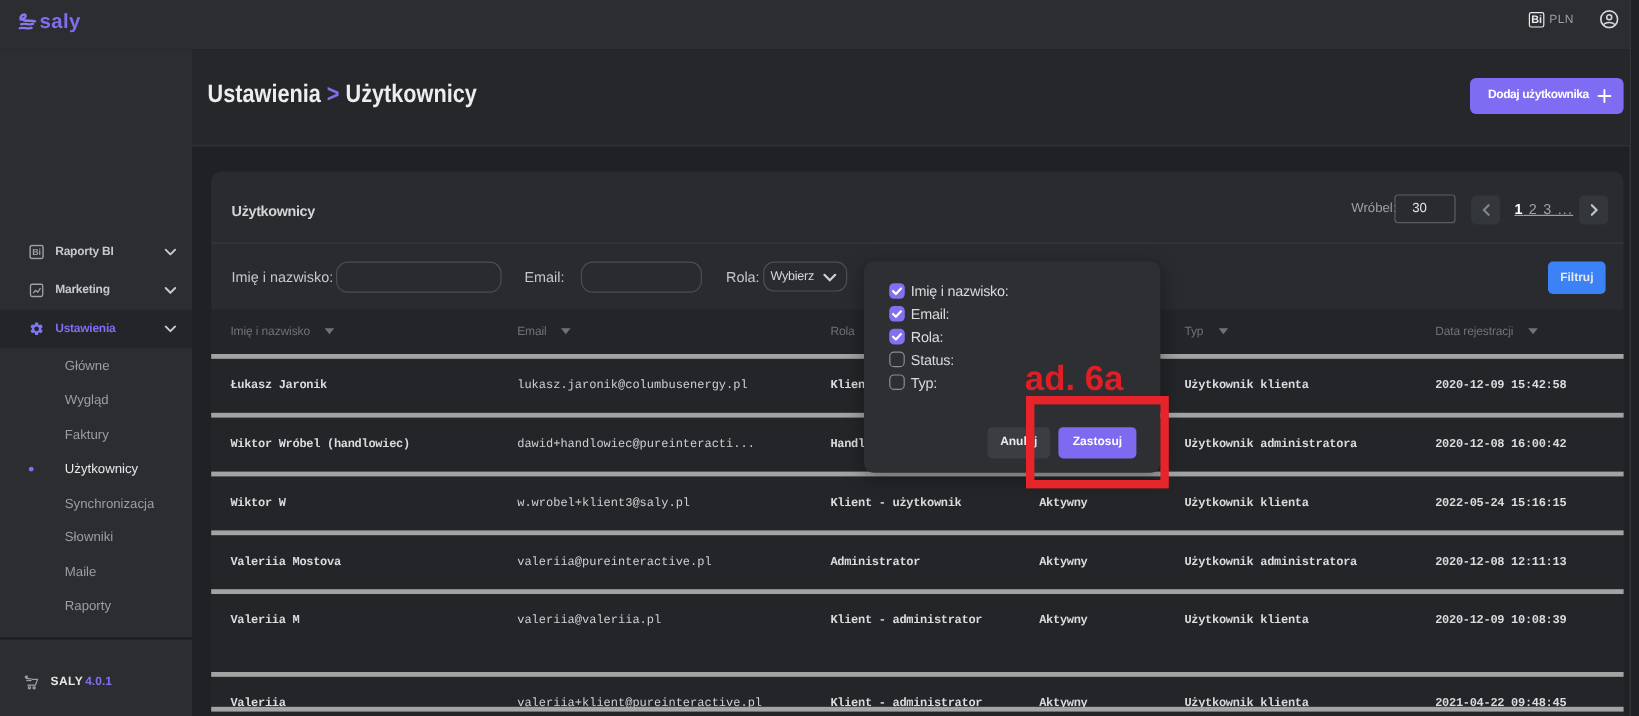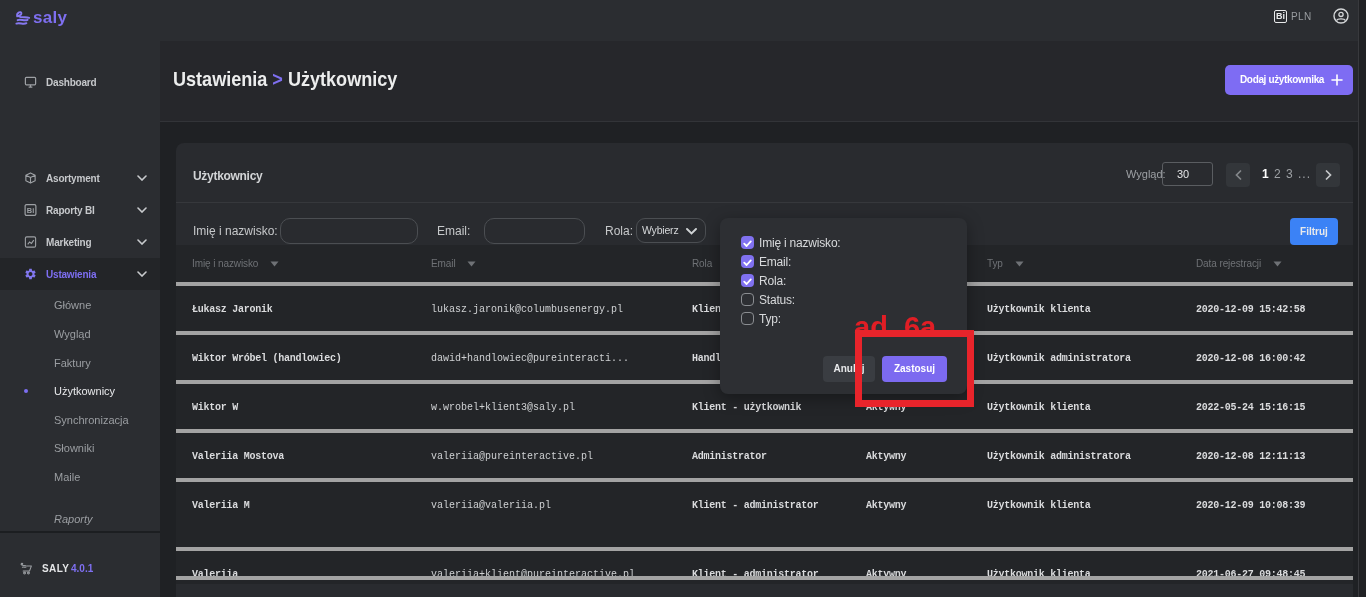--- a/index.html
+++ b/index.html
@@ -33,54 +33,54 @@
 
 #panel { left:176px; top:143px; width:1177px; height:454px; background:#292b2f; border-radius:8px 8px 0 0; }
 #ptitle { left:17px; top:26px; font-size:12px; font-weight:bold; color:#d2d4d6; letter-spacing:-0.3px; }
 #phead { left:0; top:0; width:1177px; height:60px; border-bottom:1px solid #36383c; }
 #pokaz { left:950px; top:25px; font-size:11px; color:#9da0a4; }
 #pokazbox { left:986px; top:19px; width:51px; height:24px; border:1px solid #5a5d61; border-radius:3px; color:#e4e5e7; font-size:11px; text-align:center; line-height:22px; padding-right:9px; }
 .pagebtn { position:absolute; top:20px; width:24px; height:24px; background:#33363a; border-radius:4px; text-align:center; }
 .pagebtn svg { margin-top:7px; }
 #prevbtn { left:1050px; }
 #nextbtn { left:1140px; }
-#pages { left:1086px; top:24px; font-size:12px; color:#9da0a4; letter-spacing:1px; }
+#pages { left:1086px; top:24px; font-size:12px; color:#9da0a4; letter-spacing:1px;text-decoration:underline; }
 #pages b { color:#fff; }
 
 
 #frow { left:0; top:60px; width:1177px; height:55px; }
 .flabel { position:absolute; top:50%; transform:translateY(-50%); font-size:12px; color:#c6c8ca; }
 .finput { position:absolute; top:15px; height:26px; border:1px solid #4b4e52; border-radius:10px; background:transparent; }
 #fselect { position:absolute; left:460px; top:15px; width:70px; height:25px; border:1px solid #4b4e52; border-radius:9px; }
 #fselect span { position:absolute; left:5px; top:5px; font-size:10.5px; color:#d4d6d8; letter-spacing:-0.2px; }
 #filtruj { position:absolute; left:1114px; top:15px; width:48px; height:27px; background:#3b82f6; border-radius:4px; color:#e8e9eb; font-size:10px; font-weight:bold; text-align:center; line-height:27px; }
 
 
-#tablewrap { left:0; top:102px; width:1177px; height:339px; background:#232528; }
+#tablewrap { left:0; top:115px; width:1177px; height:339px; background:#232528; }
 .th { position:absolute; top:0; height:37px; line-height:37px; font-size:10px; color:#6f7276; white-space:nowrap; letter-spacing:-0.1px; }
 .tr { position:absolute; left:0; width:1177px; height:49px; border-top:4px solid #a3a3a3;font-family:Liberation Mono, monospace; }
 .td { position:absolute; top:50%; transform:translateY(-50%); font-size:10px; color:#dadbdd; font-weight:bold; white-space:nowrap; letter-spacing:-0.25px; }
 .td.email { font-weight:normal; color:#cfd1d3; font-size:10px; letter-spacing:0; }
 .sortarr { display:inline-block; margin-left:9px; }
 
 
 .c1 { left:16px; } .c2 { left:255px; } .c3 { left:516px; } .c4 { left:690px; } .c5 { left:811px; } .c6 { left:1020px; }
 
 
 #popup { left:720px; top:218px; width:247px; height:176px; background:#2d2f33; border-radius:8px; box-shadow:0 4px 16px rgba(0,0,0,0.35); }
 .cbrow { position:absolute; left:21px; height:14px; width:220px; white-space:nowrap; }
 .cbox { position:absolute; left:0; top:0; width:13px; height:13px; border-radius:4px; }
 .cbox.on { background:#8071f0; }
 .cbox.off { border:1.5px solid #8a8d91; }
 .cblabel { position:absolute; left:18px; top:0; font-size:12px; color:#d8dadc; line-height:14px; letter-spacing:-0.2px; }
 #anuluj { position:absolute; left:103px; top:138px; width:52px; height:26px; background:#3a3d42; border-radius:4px; color:#e8e9eb; font-size:10px; font-weight:bold; text-align:center; line-height:26px; }
 #zastosuj { position:absolute; left:162px; top:138px; width:65px; height:26px; background:#7c6af0; border-radius:4px; color:#fff; font-size:10px; font-weight:bold; text-align:center; line-height:26px; }
 
 
-#redtxt { left:854px; top:311px; font-size:29px; font-weight:bold; color:#e01e25;text-align:right; }
+#redtxt { left:854px; top:300px; font-size:29px; font-weight:bold; color:#e01e25;text-align:right; }
 #redrect { left:855px; top:330px; width:119px; height:77px; border:7px solid #e8242b; }
 
 
 #scrollstrip { left:1358px; top:0; width:8px; height:597px; background:#202124; border-left:1px solid #38393d; }
 
 
 #footico { left:20px; top:562px; width:13px; height:13px; }
 #foottxt { left:42px; top:563px; font-size:10px; font-weight:bold; color:#e4e5e7; letter-spacing:0.4px; }
 #footver { left:71px; top:563px; font-size:10px; font-weight:bold; color:#7e6ff0; }
 </style>
@@ -101,36 +101,20 @@
   <div id="plntxt" class="abs">PLN</div>
   <svg class="abs" style="left:1333px; top:8px;" width="16" height="16" viewBox="0 0 16 16">
     <circle cx="8" cy="8" r="7" fill="none" stroke="#d4d6d8" stroke-width="1.4"></circle>
     <circle cx="8" cy="6.4" r="2.1" fill="none" stroke="#d4d6d8" stroke-width="1.3"></circle>
     <path d="M3.6 12.6 C4.6 10.2, 11.4 10.2, 12.4 12.6" fill="none" stroke="#d4d6d8" stroke-width="1.3"></path>
   </svg>
 
   <div id="sidebar" class="abs"></div>
   <div id="active-row" class="abs"></div>
 
-  <div class="mitem" style="top:66px;">
-    <svg class="mico" viewBox="0 0 14 14" fill="none" stroke="#9da0a4" stroke-width="1.3">
-      <rect x="1.5" y="2" width="11" height="8" rx="1"></rect>
-        <path d="M5 12.5 h4 M7 10 v2.5"></path>
-    </svg>
-    <div class="mtxt">Dashboard</div>
-  </div>
-  <div class="mitem" style="top:162px;">
-    <svg class="mico" viewBox="0 0 14 14" fill="none" stroke="#9da0a4" stroke-width="1.2" stroke-linejoin="round">
-      <path d="M7 1.5 L12 4 L12 10 L7 12.5 L2 10 L2 4 Z M2 4 L7 6.5 L12 4 M7 6.5 V12.5"></path>
-    </svg>
-    <div class="mtxt">Asortyment</div>
-    <svg class="mchev" viewBox="0 0 10 6" fill="none" stroke="#c8cacd" stroke-width="1.6" stroke-linecap="round">
-        <path d="M1 1 L5 5 L9 1"></path>
-      </svg>
-  </div>
   <div class="mitem" style="top:194px;">
     <svg class="mico" viewBox="0 0 14 14">
       <rect x="1.2" y="1.2" width="11.6" height="11.6" rx="1.5" fill="none" stroke="#9da0a4" stroke-width="1.3"></rect>
       <text x="7" y="10" font-size="8" font-weight="bold" fill="#9da0a4" text-anchor="middle" font-family="Liberation Sans">Bi</text>
     </svg>
     <div class="mtxt">Raporty BI</div>
     <svg class="mchev" viewBox="0 0 10 6" fill="none" stroke="#c8cacd" stroke-width="1.6" stroke-linecap="round">
         <path d="M1 1 L5 5 L9 1"></path>
       </svg>
   </div>
@@ -155,21 +139,21 @@
   </div>
 
   <div class="sitem abs" style="top:305px;">Główne</div>
   <div class="sitem abs" style="top:334px;">Wygląd</div>
   <div class="sitem abs" style="top:363px;">Faktury</div>
   <div class="abs" style="left:24px; top:389px; width:4px; height:4px; border-radius:50%; background:#7d6ef2;"></div>
   <div class="sitem abs" style="top:391px; color:#e8e9eb;">Użytkownicy</div>
   <div class="sitem abs" style="top:420px;">Synchronizacja</div>
   <div class="sitem abs" style="top:448px;">Słowniki</div>
   <div class="sitem abs" style="top:477px;">Maile</div>
-  <div class="sitem abs" style="top:519px;font-style:italic;">Raporty</div>
+  <div class="sitem abs" style="top:505px;">Raporty</div>
 
   <div id="sdivider" class="abs"></div>
   <svg id="footico" class="abs" viewBox="0 0 14 14" fill="none" stroke="#9da0a4" stroke-width="1.15" stroke-linecap="round" stroke-linejoin="round">
     <path d="M1.2 2.6 C0.9 1.4, 3.1 1, 3 2.2 C2.9 3, 1.8 2.9, 1.9 3.4 C3 4.1, 5 3.5, 6.3 4"></path>
     <path d="M2.6 5.6 C3.7 5.1, 5.2 6, 6.4 5.5"></path>
     <path d="M3.4 9.6 h6.9 l1.9 -5.2 h-5"></path>
     <circle cx="4.9" cy="11.9" r="1"></circle>
       <circle cx="9.1" cy="11.9" r="1"></circle>
   </svg>
   <div id="foottxt" class="abs">SALY</div>
@@ -177,21 +161,21 @@
 
   <div id="headstrip" class="abs"></div>
   <div id="crumb" class="abs">Ustawienia <span class="sep">&gt;</span> Użytkownicy</div>
   <div id="addbtn" class="abs">Dodaj użytkownika<svg style="position:absolute;right:10px;top:9px;" width="12" height="12" viewBox="0 0 12 12" fill="none" stroke="#fff" stroke-width="1.6" stroke-linecap="round">
         <path d="M6 1 V11 M1 6 H11"></path>
       </svg></div>
 
   <div id="panel" class="abs">
     <div id="phead" class="abs"></div>
     <div id="ptitle" class="abs">Użytkownicy</div>
-    <div id="pokaz" class="abs">Wygląd:</div>
+    <div id="pokaz" class="abs">Wróbel:</div>
     <div id="pokazbox" class="abs">30</div>
     <div id="prevbtn" class="pagebtn"><svg width="7" height="10" viewBox="0 0 7 10" fill="none" stroke="#84878b" stroke-width="1.7" stroke-linecap="round">
           <path d="M5.5 1 L1.5 5 L5.5 9"></path>
         </svg></div>
     <div id="pages" class="abs"><b>1</b> 2 3 ...</div>
     <div id="nextbtn" class="pagebtn"><svg width="7" height="10" viewBox="0 0 7 10" fill="none" stroke="#c6c8cb" stroke-width="1.7" stroke-linecap="round">
           <path d="M1.5 1 L5.5 5 L1.5 9"></path>
         </svg></div>
 
     <div id="frow" class="abs">
@@ -280,21 +264,21 @@
         <div class="td c4">Aktywny</div>
         <div class="td c5">Użytkownik klienta</div>
         <div class="td c6">2020-12-09 10:08:39</div>
       </div>
       <div class="tr" style="top:282px;margin-top:20px;">
         <div class="td c1">Valeriia</div>
         <div class="td email c2">valeriia+klient@pureinteractive.pl</div>
         <div class="td c3">Klient - administrator</div>
         <div class="td c4">Aktywny</div>
         <div class="td c5">Użytkownik klienta</div>
-        <div class="td c6">2021-06-27 09:48:45</div>
+        <div class="td c6">2021-04-22 09:48:45</div>
       </div>
       <div class="tr" style="top:331px;"></div>
     </div>
   </div>
 
   <div id="popup" class="abs">
     <div class="cbrow" style="top:18px;">
       <div class="cbox on"><svg width="13" height="13" viewBox="0 0 13 13" fill="none" stroke="#fff" stroke-width="1.8" stroke-linecap="round" stroke-linejoin="round">
             <path d="M3.2 6.6 L5.6 9 L9.8 4.4"></path>
           </svg></div>

